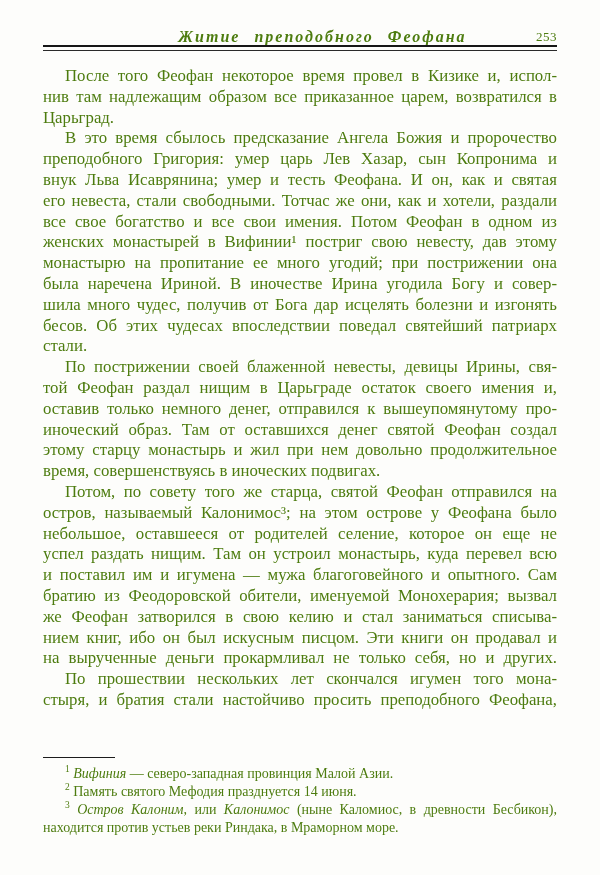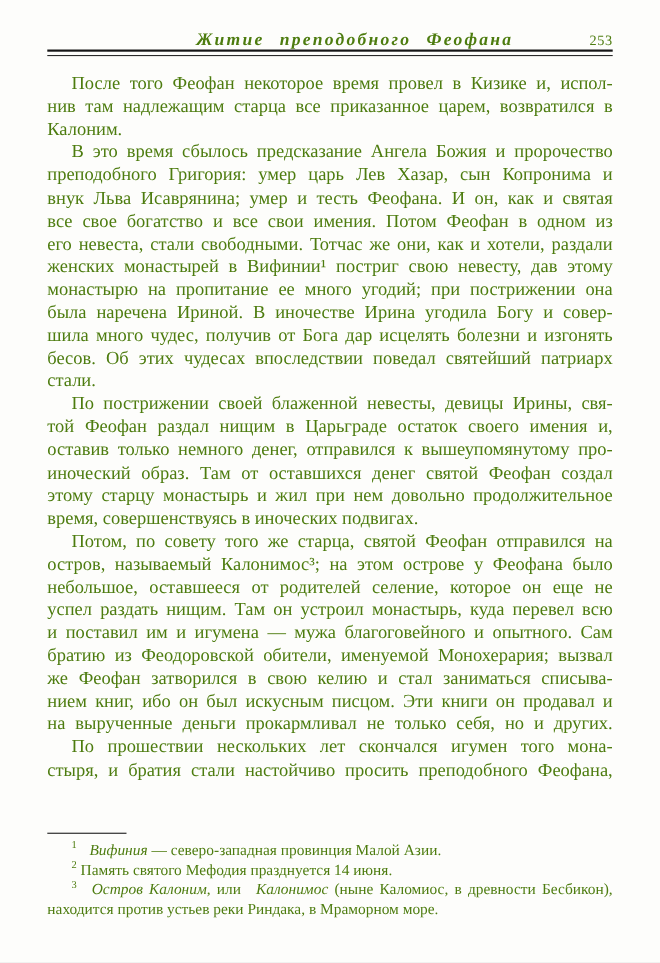--- a/index.html
+++ b/index.html
@@ -88,44 +88,43 @@
   .fn {
     text-align: justify;
     text-indent: 22px;
   }
   .fn sup {
     font-size: 9.5px;
     line-height: 0;
   }
   .it {
     font-style: italic;
-    margin-left: 8px;
   }
 </style>
 </head>
 <body>
 
 <div class="page">
 
   <div class="header">
     <div class="title">Житие преподобного Феофана</div>
     <div class="pagenum">253</div>
   </div>
 
   <div class="rule"></div>
 
   <div class="body">
       <div class="bl first">После того Феофан некоторое время провел в Кизике и, испол-</div>
-      <div class="bl">нив там надлежащим старца все приказанное царем, возвратился в</div>
-      <div class="bl end">Калоним.</div>
+      <div class="bl">нив там надлежащим образом все приказанное царем, возвратился в</div>
+      <div class="bl end">Царьград.</div>
       <div class="bl first">В это время сбылось предсказание Ангела Божия и пророчество</div>
       <div class="bl">преподобного Григория: умер царь Лев Хазар, сын Копронима и</div>
       <div class="bl">внук Льва Исаврянина; умер и тесть Феофана. И он, как и святая</div>
+      <div class="bl">его невеста, стали свободными. Тотчас же они, как и хотели, раздали</div>
       <div class="bl">все свое богатство и все свои имения. Потом Феофан в одном из</div>
-      <div class="bl">его невеста, стали свободными. Тотчас же они, как и хотели, раздали</div>
       <div class="bl">женских монастырей в Вифинии¹ постриг свою невесту, дав этому</div>
       <div class="bl">монастырю на пропитание ее много угодий; при пострижении она</div>
       <div class="bl">была наречена Ириной. В иночестве Ирина угодила Богу и совер-</div>
       <div class="bl">шила много чудес, получив от Бога дар исцелять болезни и изгонять</div>
       <div class="bl">бесов. Об этих чудесах впоследствии поведал святейший патриарх</div>
       <div class="bl end">стали.</div>
       <div class="bl first">По пострижении своей блаженной невесты, девицы Ирины, свя-</div>
       <div class="bl">той Феофан раздал нищим в Царьграде остаток своего имения и,</div>
       <div class="bl">оставив только немного денег, отправился к вышеупомянутому про-</div>
       <div class="bl">иноческий образ. Там от оставшихся денег святой Феофан создал</div>

